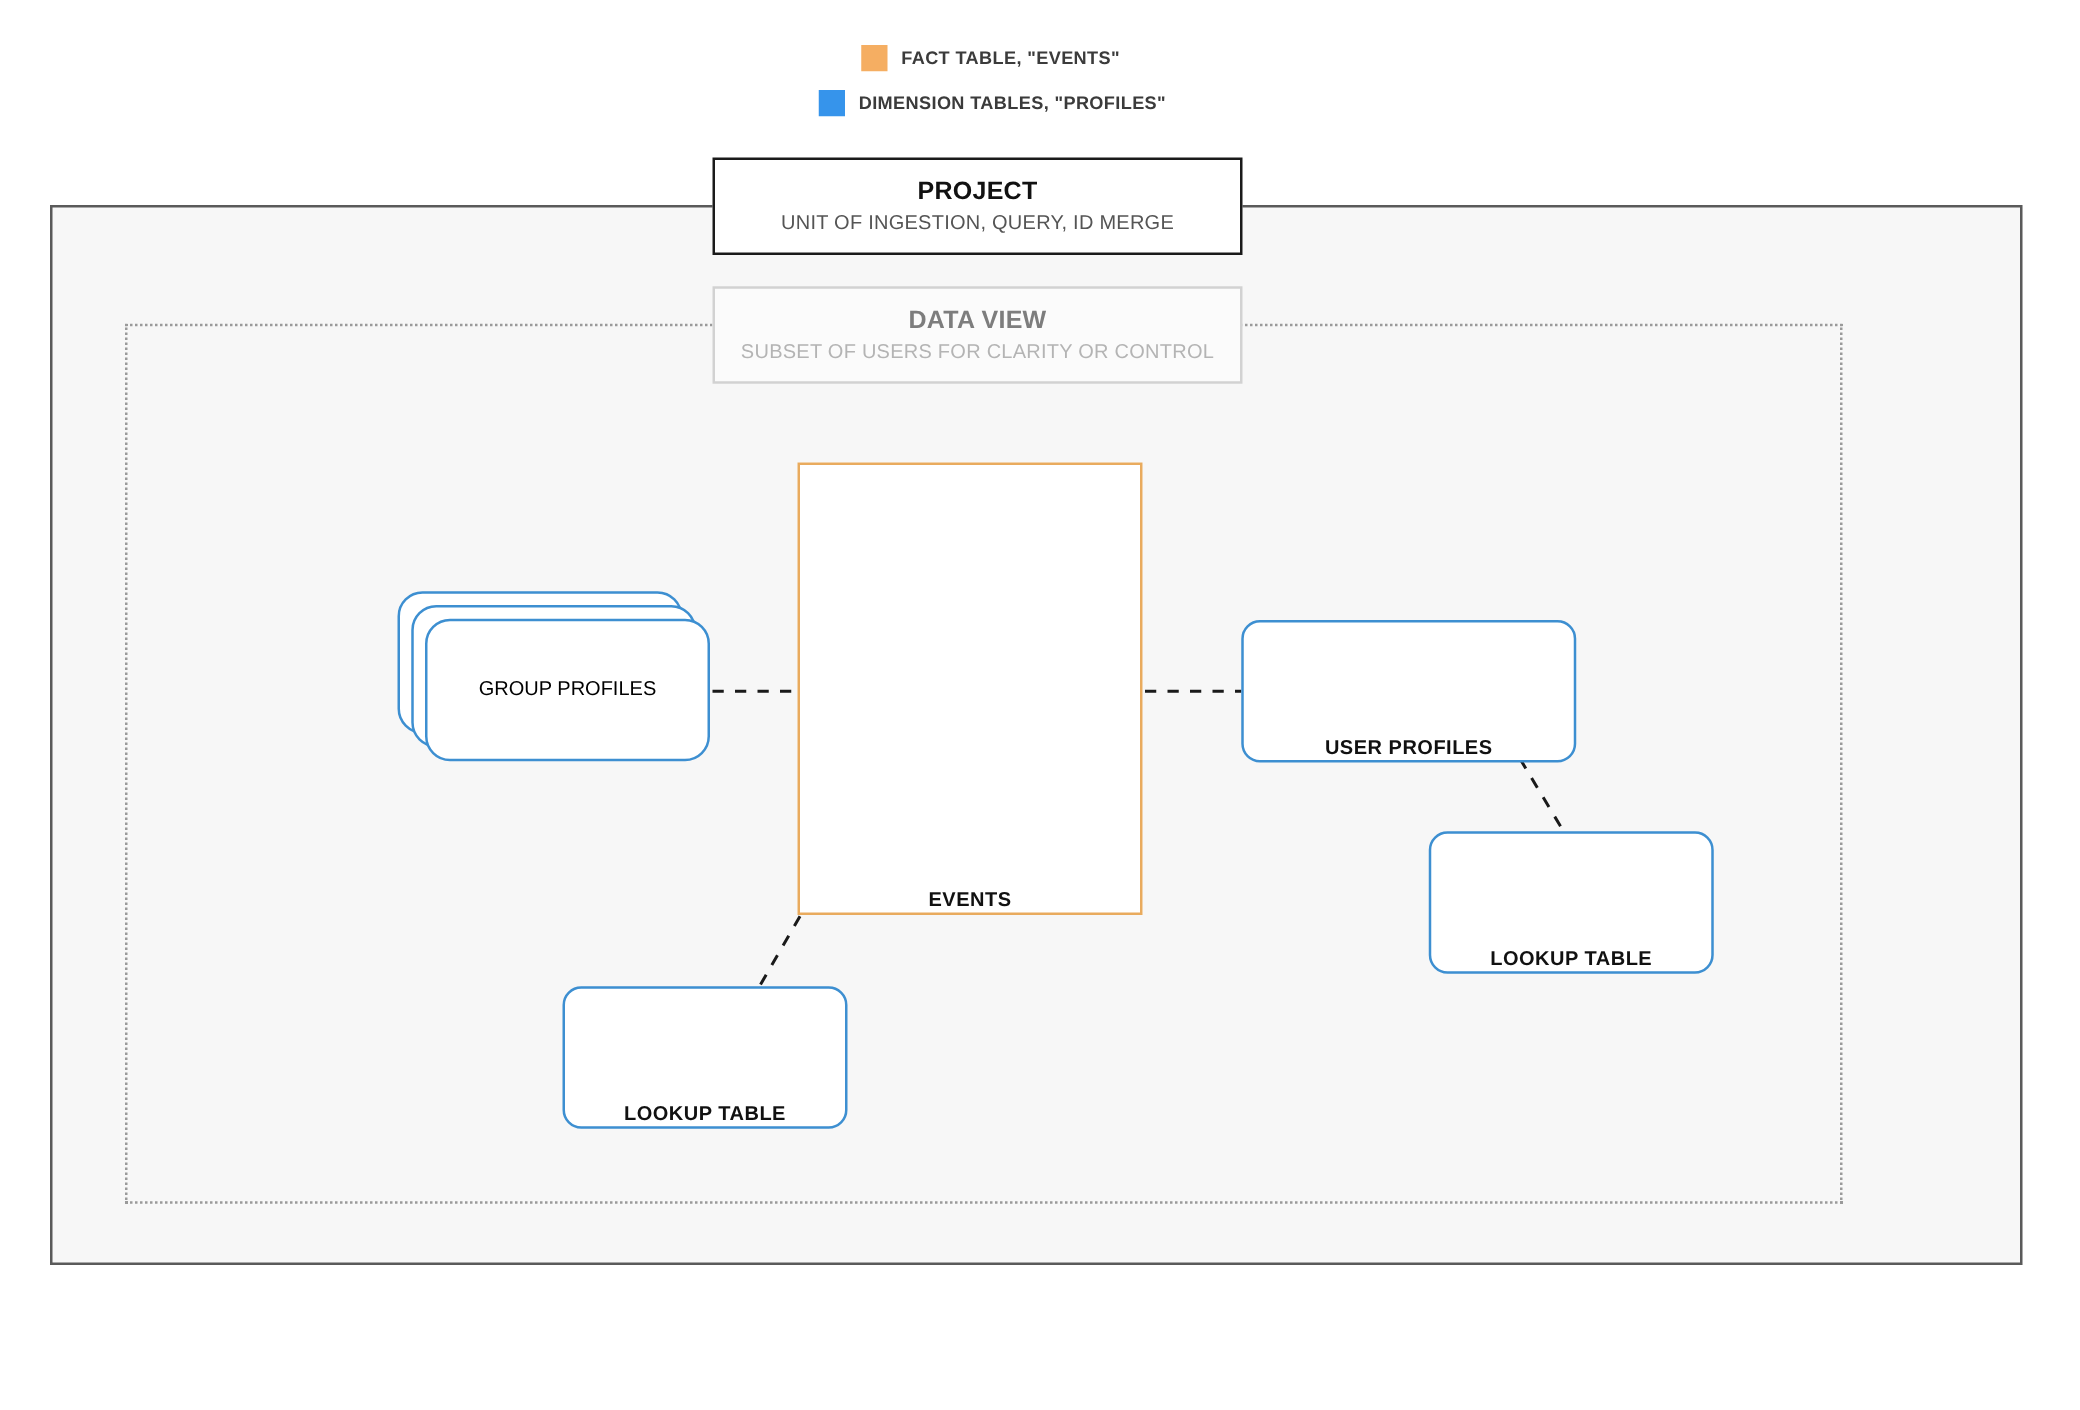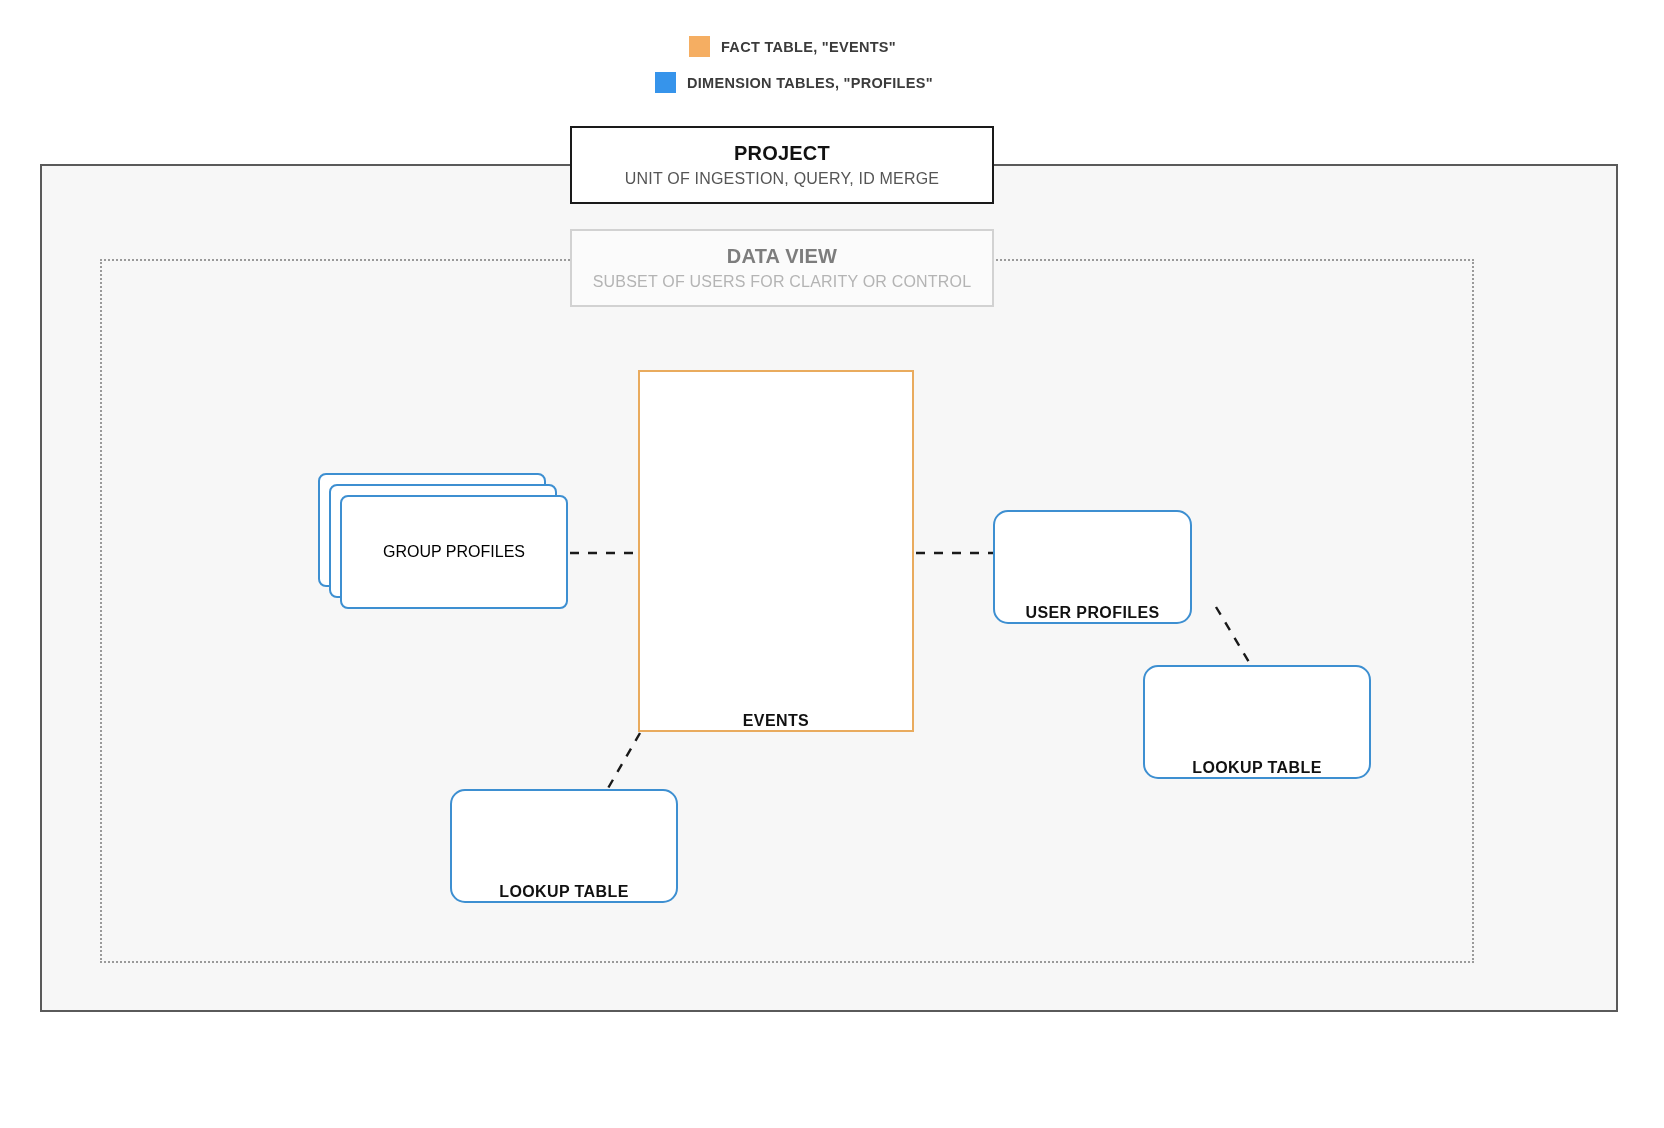--- a/index.html
+++ b/index.html
@@ -156,37 +156,36 @@
     width: 250px;
     height: 136px;
   }
   .stack-card {
     position: absolute;
     box-sizing: border-box;
     width: 228px;
     height: 114px;
     background: #ffffff;
     border: 2.5px solid #3d8fd1;
-    border-radius: 8px;
+    border-radius: 20px;
   }
   #stack-card-3 { left: 0px;  top: 0px;  }
   #stack-card-2 { left: 11px; top: 11px; }
   #stack-card-1 {
     left: 22px; top: 22px;
     display: flex;
     align-items: center;
     justify-content: center;
   }
 
   #user-profiles-node {
     left: 993px;
     top: 496px;
-    width: 199px;
-    height: 114px;
-    margin-top: 14px;
+    width: 268px;
+    height: 114px;
   }
   #lookup-left-node {
     left: 450px;
     top: 789px;
     width: 228px;
     height: 114px;
   }
   #lookup-right-node {
     left: 1143px;
     top: 665px;

